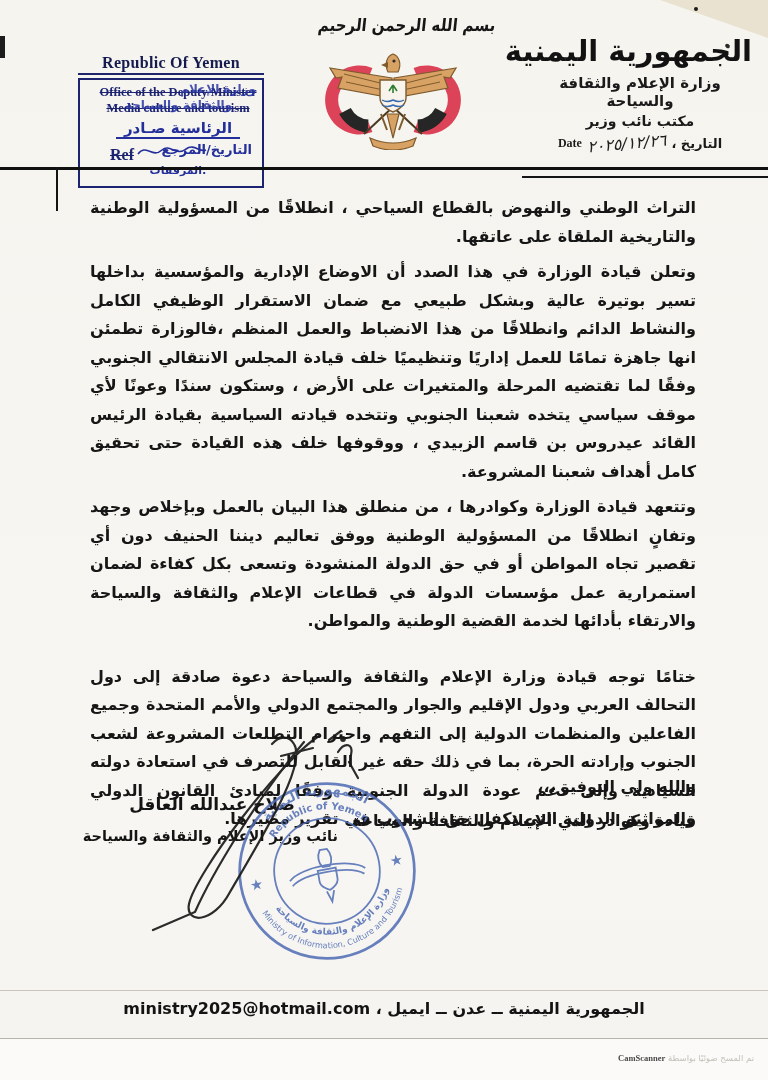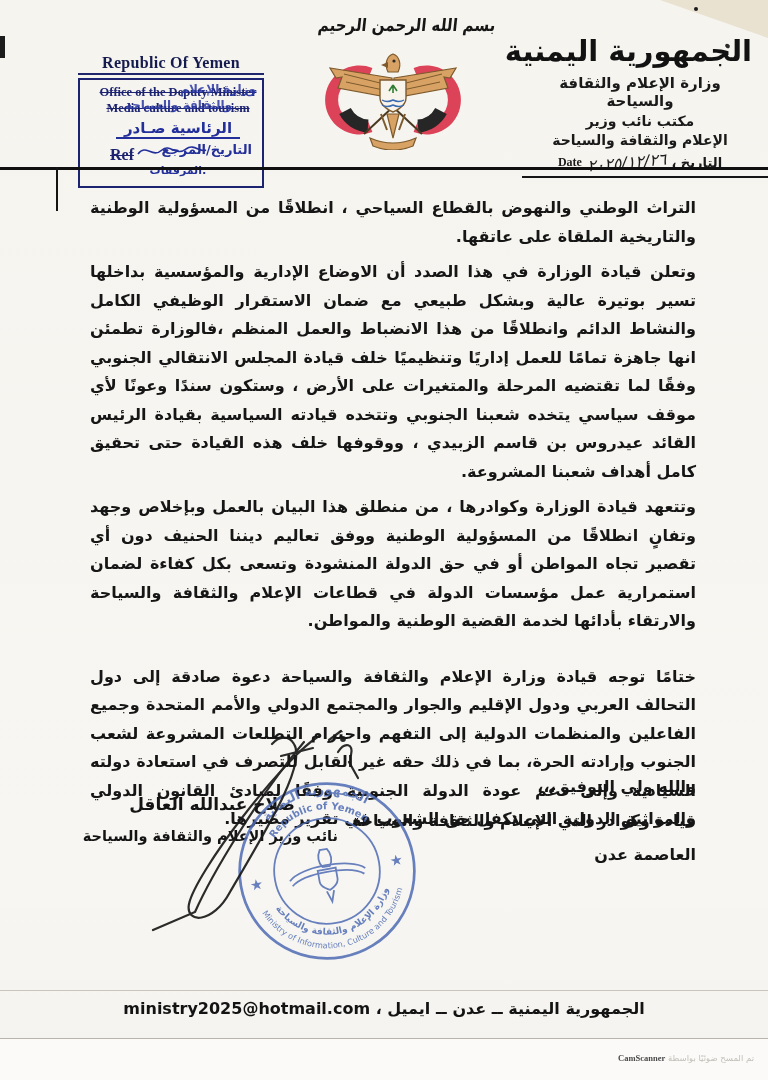--- a/index.html
+++ b/index.html
@@ -136,21 +136,20 @@
       <path d="M63,76 L69,92 M87,76 L81,92" stroke="#7d5a2c" stroke-width="2" fill="none"></path>
 
       <path d="M52,100 q23,10 46,0 l-3,8 q-20,8 -40,0 Z" fill="#d8a264" stroke="#7d5a2c" stroke-width="1.2"></path>
     </svg>
   </div>
 
   <div class="hdr-right" dir="rtl">
     <div class="country-callig">الجمهورية اليمنية</div>
     <div class="hr-min">وزارة الإعلام والثقافة والسياحة</div>
     <div class="hr-off">مكتب نائب وزير</div>
-    <div class="hr-off">الإعلام والثقافة والسياحة</div>
     <div class="dateline">
       <span>التاريخ ،</span>
       <span class="date-value" dir="ltr">٢٠٢٥/١٢/٢٦</span>
       <span class="date-en">Date</span>
     </div>
   </div>
 
   <div class="rule-main"></div>
   <div class="rule-right2"></div>
   <div class="vline"></div>
@@ -158,21 +157,20 @@
   <div class="body-text">
     <p>التراث الوطني والنهوض بالقطاع السياحي ، انطلاقًا من المسؤولية الوطنية والتاريخية الملقاة على عاتقها.</p>
     <p>وتعلن قيادة الوزارة في هذا الصدد أن الاوضاع الإدارية والمؤسسية بداخلها تسير بوتيرة عالية وبشكل طبيعي مع ضمان الاستقرار الوظيفي الكامل والنشاط الدائم وانطلاقًا من هذا الانضباط والعمل المنظم ،فالوزارة تطمئن انها جاهزة تمامًا للعمل إداريًا وتنظيميًا خلف قيادة المجلس الانتقالي الجنوبي وفقًا لما تقتضيه المرحلة والمتغيرات على الأرض ، وستكون سندًا وعونًا لأي موقف سياسي يتخده شعبنا الجنوبي وتتخده قيادته السياسية بقيادة الرئيس القائد عيدروس بن قاسم الزبيدي ، ووقوفها خلف هذه القيادة حتى تحقيق كامل أهداف شعبنا المشروعة.</p>
     <p class="gap">وتتعهد قيادة الوزارة وكوادرها ، من منطلق هذا البيان بالعمل وبإخلاص وجهد وتفانٍ انطلاقًا من المسؤولية الوطنية ووفق تعاليم ديننا الحنيف دون أي تقصير تجاه المواطن أو في حق الدولة المنشودة وتسعى بكل كفاءة لضمان استمرارية عمل مؤسسات الدولة في قطاعات الإعلام والثقافة والسياحة والارتقاء بأدائها لخدمة القضية الوطنية والمواطن.</p>
     <p>ختامًا توجه قيادة وزارة الإعلام والثقافة والسياحة دعوة صادقة إلى دول التحالف العربي ودول الإقليم والجوار والمجتمع الدولي والأمم المتحدة وجميع الفاعلين والمنظمات الدولية إلى التفهم واحترام التطلعات المشروعة لشعب الجنوب وإرادته الحرة، بما في ذلك حقه غير القابل للتصرف في استعادة دولته السيادية وإلى دعم عودة الدولة الجنوبية وفقًا لمبادئ القانون الدولي والمواثيق الدولية التي تكفل حق الشعوب في تقرير مصيرها.</p>
   </div>
 
   <div class="closing">
     <div>والله ولي التوفيق،،،</div>
     <div>قيادة وكوادر التي الإعلام والثقافة والسياحة</div>
-    <div>العاصمة عدن</div>
   </div>
 
   <div class="signer">
     <div class="signer-name">صلاح عبدالله العاقل</div>
     <div class="signer-title">نائب وزير الإعلام والثقافة والسياحة</div>
   </div>
 
   <svg class="signature" width="238" height="208" viewBox="0 0 238 208">
     <g fill="none" stroke="#1a1a1a" stroke-width="2.2" stroke-linecap="round">
       <path d="M186,10 C148,34 62,148 56,178 C52,198 80,198 97,166 C132,106 174,38 161,18 C156,9 146,10 139,18"></path>

